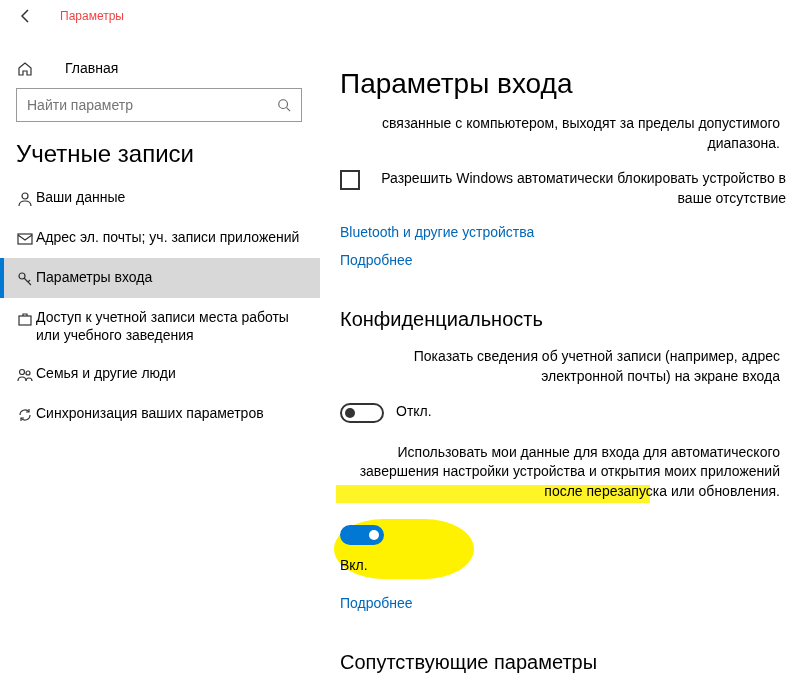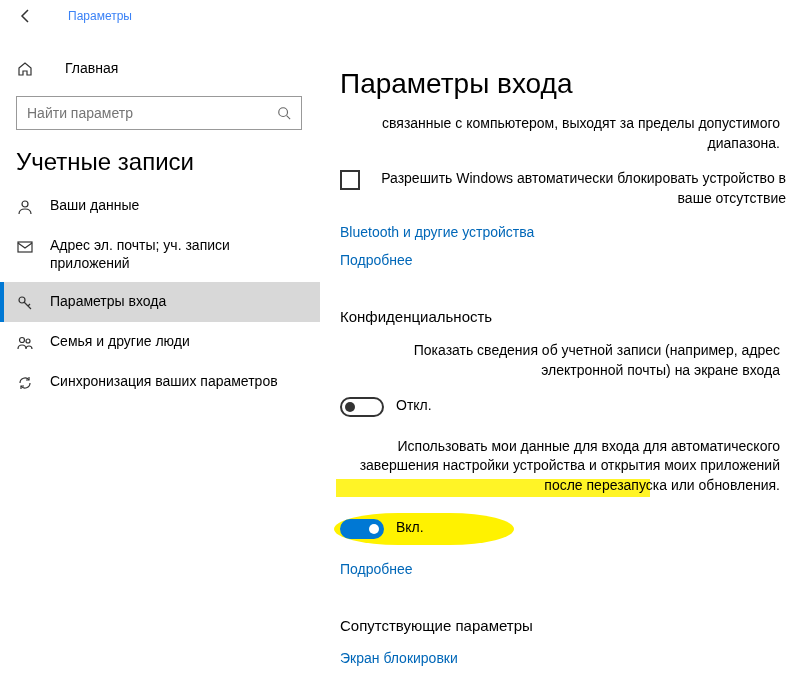--- a/index.html
+++ b/index.html
@@ -1,48 +1,48 @@
 <!DOCTYPE html>
 <html><head>
 <meta charset="utf-8">
 <style>
 * { box-sizing: border-box; margin: 0; padding: 0; }
 body { font-family: "Segoe UI", -apple-system, sans-serif; background: #fff; color: #000; font-size: 14px; width: 786px; height: 683px; overflow: hidden; }
 .app { display: flex; flex-direction: column; height: 100%; }
 .titlebar { display: flex; align-items: center; height: 32px; padding: 0 16px; }
 .back-arrow { width: 20px; height: 20px; display: flex; align-items: center; justify-content: center; cursor: pointer; }
-.app-title { margin-left: 32px; font-size: 12px; color: #3b82f6; }
+.app-title { margin-left: 24px; font-size: 12px; color: #ef4444; }
 .body { display: flex; height: calc(100% - 32px); }
 .sidebar { width: 320px; padding: 16px 0 0 16px; display: flex; flex-direction: column; }
 .home-row { display: flex; align-items: center; padding: 10px 0; gap: 31px; cursor: pointer; }
-.search-box { margin-top: 8px; width: 286px; height: 32px; border: 1px solid #999; display: flex; align-items: center; padding: 16px 10px; background: #fff; }
+.search-box { margin-top: 0; width: 286px; height: 32px; border: 1px solid #999; display: flex; align-items: center; padding: 16px 10px; background: #fff; }
 .search-input { flex: 1; border: none; outline: none; font-size: 14px; color: #666; background: transparent; }
 .category { margin-top: 18px; font-size: 24px; font-weight: 400; margin-bottom: 10px; }
 .nav { display: flex; flex-direction: column; }
-.nav-item { display: flex; align-items: flex-start; gap: 16px; padding: 10px 14px 10px 0; min-height: 40px; cursor: pointer; }
+.nav-item { display: flex; align-items: flex-start; gap: 2px; padding: 10px 14px 10px 0; min-height: 40px; cursor: pointer; }
 .nav-item.active { background: #d8d8d8; margin-left: -16px; padding-left: 12px; border-left: 4px solid #0078d4; }
 .nav-icon { width: 18px; height: 18px; flex-shrink: 0; display: flex; align-items: center; justify-content: center; margin-top: 2px; }
 .nav-label { font-size: 14px; line-height: 1.3; }
 .content { flex: 1; padding: 36px 0 0 20px; overflow: hidden; }
 .page-title { font-size: 28px; font-weight: 400; margin-bottom: 14px; }
 .desc { font-size: 14px; line-height: 1.4; margin-bottom: 16px; max-width: 440px; text-align: right; }
 .checkbox-row { display: flex; align-items: flex-start; gap: 14px; margin-bottom: 8px; }
 .checkbox { width: 20px; height: 20px; border: 2px solid #333; flex-shrink: 0; margin-top: 1px; cursor: pointer; }
 .link { color: #0067b8; font-size: 14px; margin-top: 16px; display: block; cursor: pointer; }
 .link + .link { margin-top: 12px; }
-.section-title { font-size: 15px; font-weight: 400; margin-top: 40px; margin-bottom: 16px; }
+.section-title { font-size: 20px; font-weight: 400; margin-top: 40px; margin-bottom: 16px; }
 .toggle-row { display: flex; align-items: flex-start; gap: 12px; margin: 4px 0 4px 0; }
 .toggle { width: 44px; height: 20px; border: 2px solid #333; border-radius: 10px; position: relative; cursor: pointer; background: #fff; }
 .toggle .knob { width: 10px; height: 10px; background: #333; border-radius: 50%; position: absolute; top: 3px; left: 3px; }
 .toggle.on { background: #0078d4; border-color: #0078d4; }
 .toggle.on .knob { background: #fff; left: auto; right: 3px; }
 .toggle-label { font-size: 14px; }
 .highlight-wrap { position: relative; display: inline-block; padding: 6px 90px 6px 0; margin: 2px 0 8px -6px; }
 .highlight-bg { position: absolute; inset: 0; background: #fff200; border-radius: 50% / 70%; z-index: 0; }
-.highlight-wrap .toggle-row { position: relative; z-index: 1; margin: 0 0 0 6px; }
+.highlight-wrap .toggle-row { position: relative; z-index: 1; margin: 0 0 0 6px; flex-direction: column; }
 .desc.highlight-text { position: relative; }
 .desc.highlight-text::after { content: ""; position: absolute; left: -4px; right: 130px; bottom: -2px; height: 18px; background: #fff200; z-index: -1; opacity: 0.85; }
 svg { display: block; }
 </style>
 </head>
 <body>
 
 <div class="app">
   <div class="titlebar">
     <div class="back-arrow">
@@ -100,20 +100,29 @@
               <svg width="16" height="16" viewBox="0 0 16 16">
                 <circle cx="5" cy="5" r="3" stroke="#333" stroke-width="1.2" fill="none"></circle>
                 <path d="M7 7 L14 14 M11 11 L13 9" stroke="#333" stroke-width="1.2" fill="none"></path>
               </svg>
             </span>
           <span class="nav-label">Параметры входа</span>
         </div>
         <div class="nav-item">
           <span class="nav-icon">
               <svg width="16" height="16" viewBox="0 0 16 16">
+                <rect x="2" y="5" width="12" height="9" stroke="#333" stroke-width="1.2" fill="none"></rect>
+                <path d="M6 5 V3 H10 V5" stroke="#333" stroke-width="1.2" fill="none"></path>
+              </svg>
+            </span>
+          <span class="nav-label">Доступ к учетной записи места работы или учебного заведения</span>
+        </div>
+        <div class="nav-item">
+          <span class="nav-icon">
+              <svg width="16" height="16" viewBox="0 0 16 16">
                 <circle cx="5" cy="5" r="2.5" stroke="#333" stroke-width="1.2" fill="none"></circle>
                 <circle cx="11" cy="6" r="2" stroke="#333" stroke-width="1.2" fill="none"></circle>
                 <path d="M1 14 Q1 10 5 10 Q9 10 9 14 M9 14 Q9 11 12 11 Q15 11 15 14" stroke="#333" stroke-width="1.2" fill="none"></path>
               </svg>
             </span>
           <span class="nav-label">Семья и другие люди</span>
         </div>
         <div class="nav-item">
           <span class="nav-icon">
               <svg width="16" height="16" viewBox="0 0 16 16">

